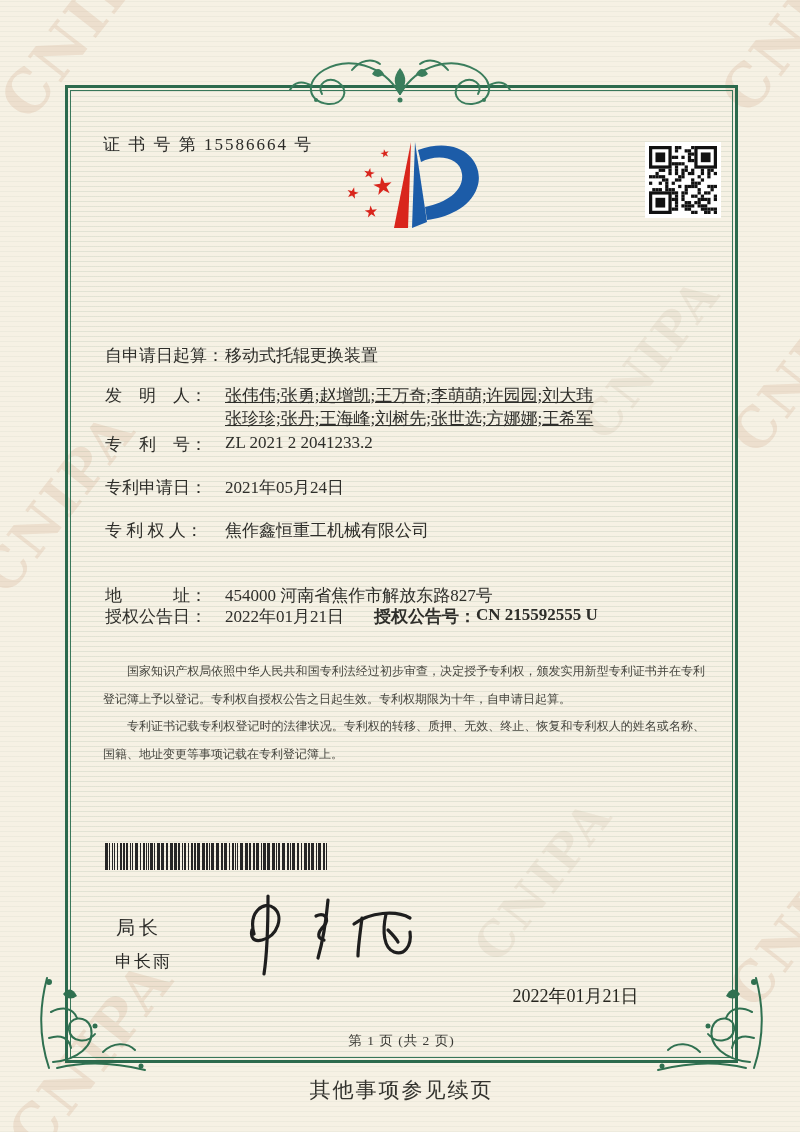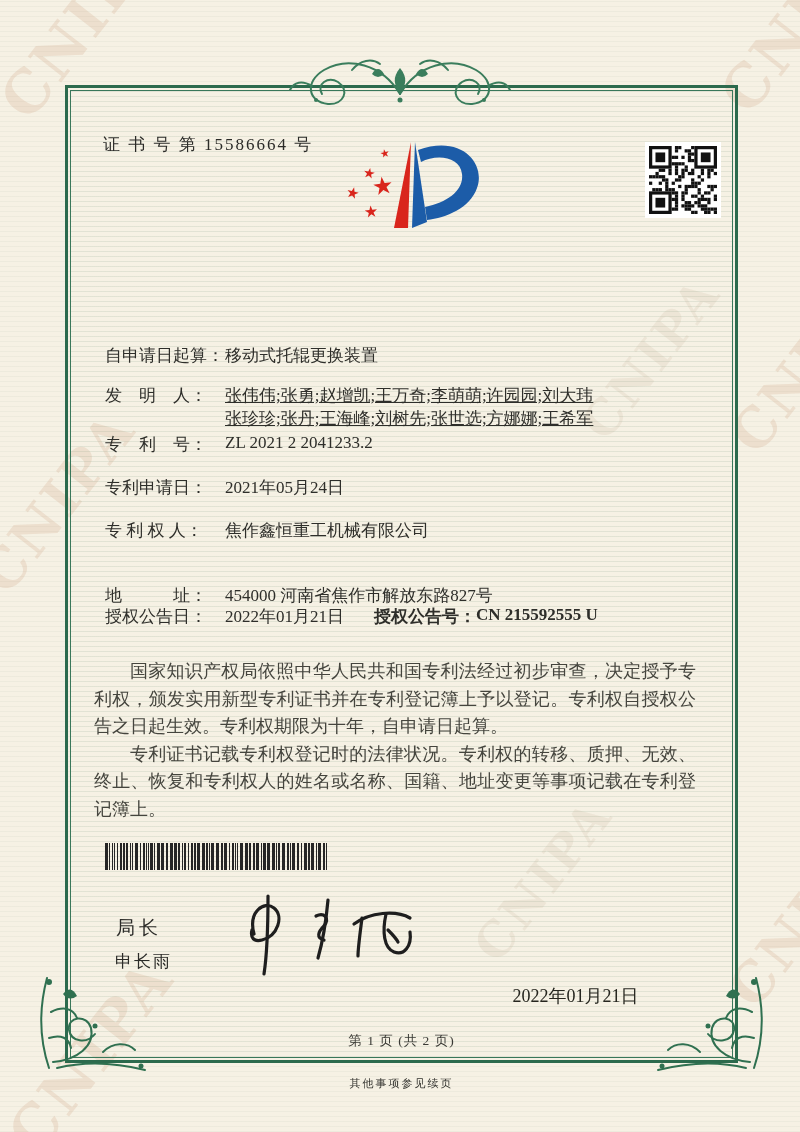--- a/index.html
+++ b/index.html
@@ -36,32 +36,32 @@
     position:absolute; left:0; top:243px; width:100%; text-align:center;
     font-size:37px; font-weight:bold; letter-spacing:7px; color:#161616;
   }
   .fields { position:absolute; left:105px; top:0; width:610px; font-size:17px; color:#2e2e2a; }
   .frow { position:absolute; display:flex; align-items:flex-start; width:610px; }
   .flabel { flex:0 0 120px; white-space:nowrap; }
   .fvalue { white-space:nowrap; }
   .frow .vlines { line-height:23px;text-decoration:underline; }
   .pair2 { margin-left:30px; display:flex;font-weight:bold; }
   .paras {
-    position:absolute; left:94px; top:658px; width:602px;
-    font-size:18px; line-height:27.5px; color:#45453e; text-align:justify;
+    position:absolute; left:103px; top:658px; width:602px;
+    font-size:12px; line-height:27.5px; color:#45453e; text-align:justify;
   }
   .paras p { text-indent:2em; }
   .barcode { position:absolute; left:105px; top:843px; width:228px; height:27px; display:flex; align-items:stretch; }
   .barcode div { background:#262626; }
   .sig-title { position:absolute; left:116px; top:915px; font-size:19px; letter-spacing:4px; color:#2b2b28; }
   .sig-name  { position:absolute; left:115px; top:950px; font-size:17px; letter-spacing:2px; color:#2b2b28; }
   .sig-script { position:absolute; left:228px; top:886px; width:195px; height:92px; }
   .issue-date { position:absolute; left:468px; top:984px; width:215px; text-align:center; font-size:18px; color:#26261f; }
   .pagination { position:absolute; left:65px; top:1032px; width:673px; text-align:center; font-size:13.5px; letter-spacing:1px; color:#3a3a35; }
-  .continuation { position:absolute; left:65px; top:1076px; width:673px; text-align:center; font-size:11px; letter-spacing:2px; color:#33332e; }
+  .continuation { position:absolute; left:65px; top:1076px; width:673px; text-align:center; font-size:21px; letter-spacing:2px; color:#33332e; }
   .ornament { position:absolute; z-index:4; pointer-events:none; }
   .orn-top { left:252px; top:50px; width:296px; height:66px; }
   .orn-bl { left:33px; top:972px; width:118px; height:102px; }
   .orn-br { left:652px; top:972px; width:118px; height:102px; transform:scaleX(-1); }
 </style>
 </head>
 <body>
 
 <div class="page">
 

